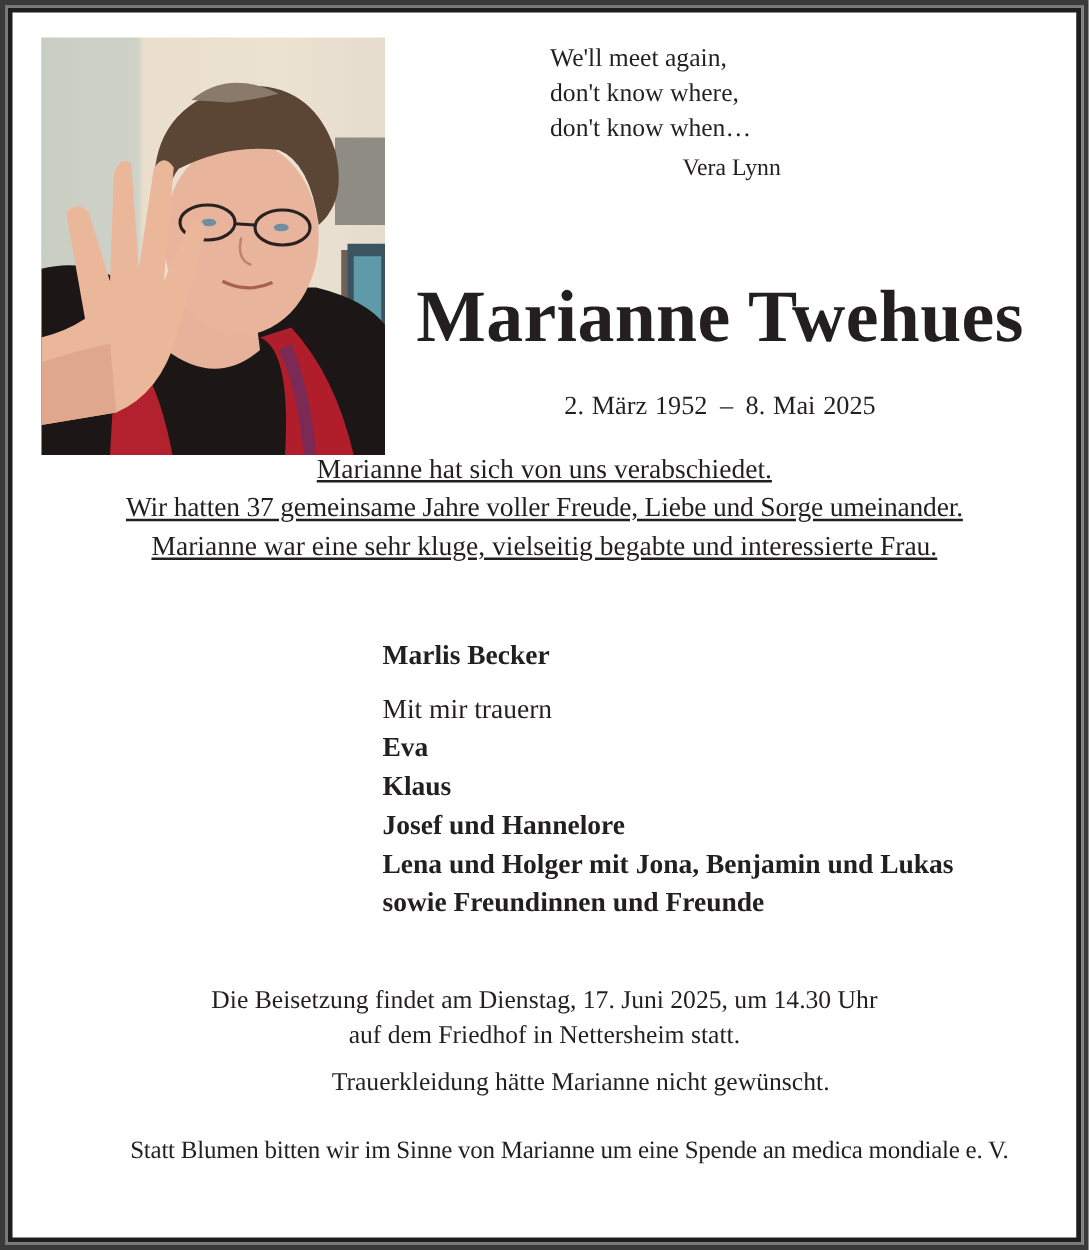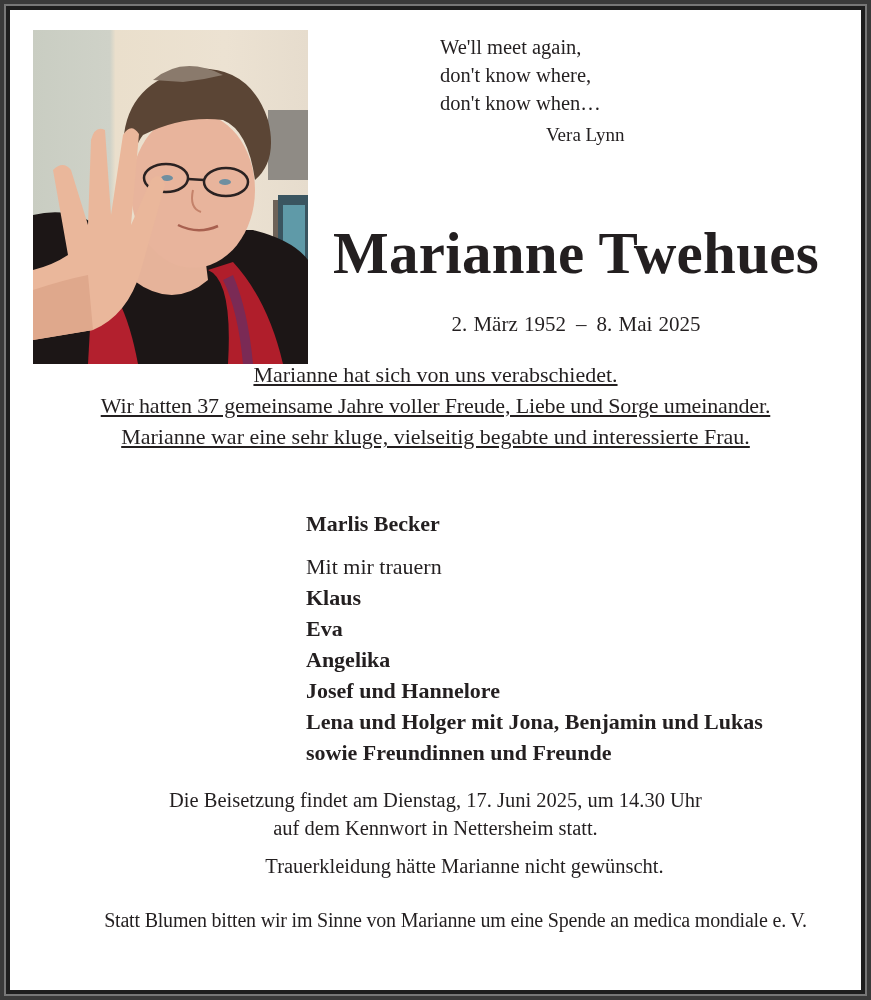--- a/index.html
+++ b/index.html
@@ -89,30 +89,29 @@
 <div class="abs center-block body-text">
   <div>Marianne hat sich von uns verabschiedet.</div>
   <div class="squeeze">Wir hatten 37 gemeinsame Jahre voller Freude, Liebe und Sorge umeinander.</div>
   <div>Marianne war eine sehr kluge, vielseitig begabte und interessierte Frau.</div>
 </div>
 
 <div class="abs mourners">
   <div class="b">Marlis Becker</div>
   <div class="gap"></div>
   <div>Mit mir trauern</div>
+  <div class="b">Eva</div>
   <div class="b">Klaus</div>
-  <div class="b">Eva</div>
-  <div class="b">Angelika</div>
   <div class="b">Josef und Hannelore</div>
   <div class="b">Lena und Holger mit Jona, Benjamin und Lukas</div>
   <div class="b">sowie Freundinnen und Freunde</div>
 </div>
 
 <div class="abs center-block funeral">
   <div>Die Beisetzung findet am Dienstag, 17. Juni 2025, um 14.30 Uhr</div>
-  <div>auf dem Kennwort in Nettersheim statt.</div>
+  <div>auf dem Friedhof in Nettersheim statt.</div>
 </div>
 
 <div class="abs center-block clothing">Trauerkleidung hätte Marianne nicht gewünscht.</div>
 
 <div class="abs center-block donation">
   <div>Statt Blumen bitten wir im Sinne von Marianne um eine Spende an medica mondiale e. V.</div>
 </div>
 
 </body></html>

